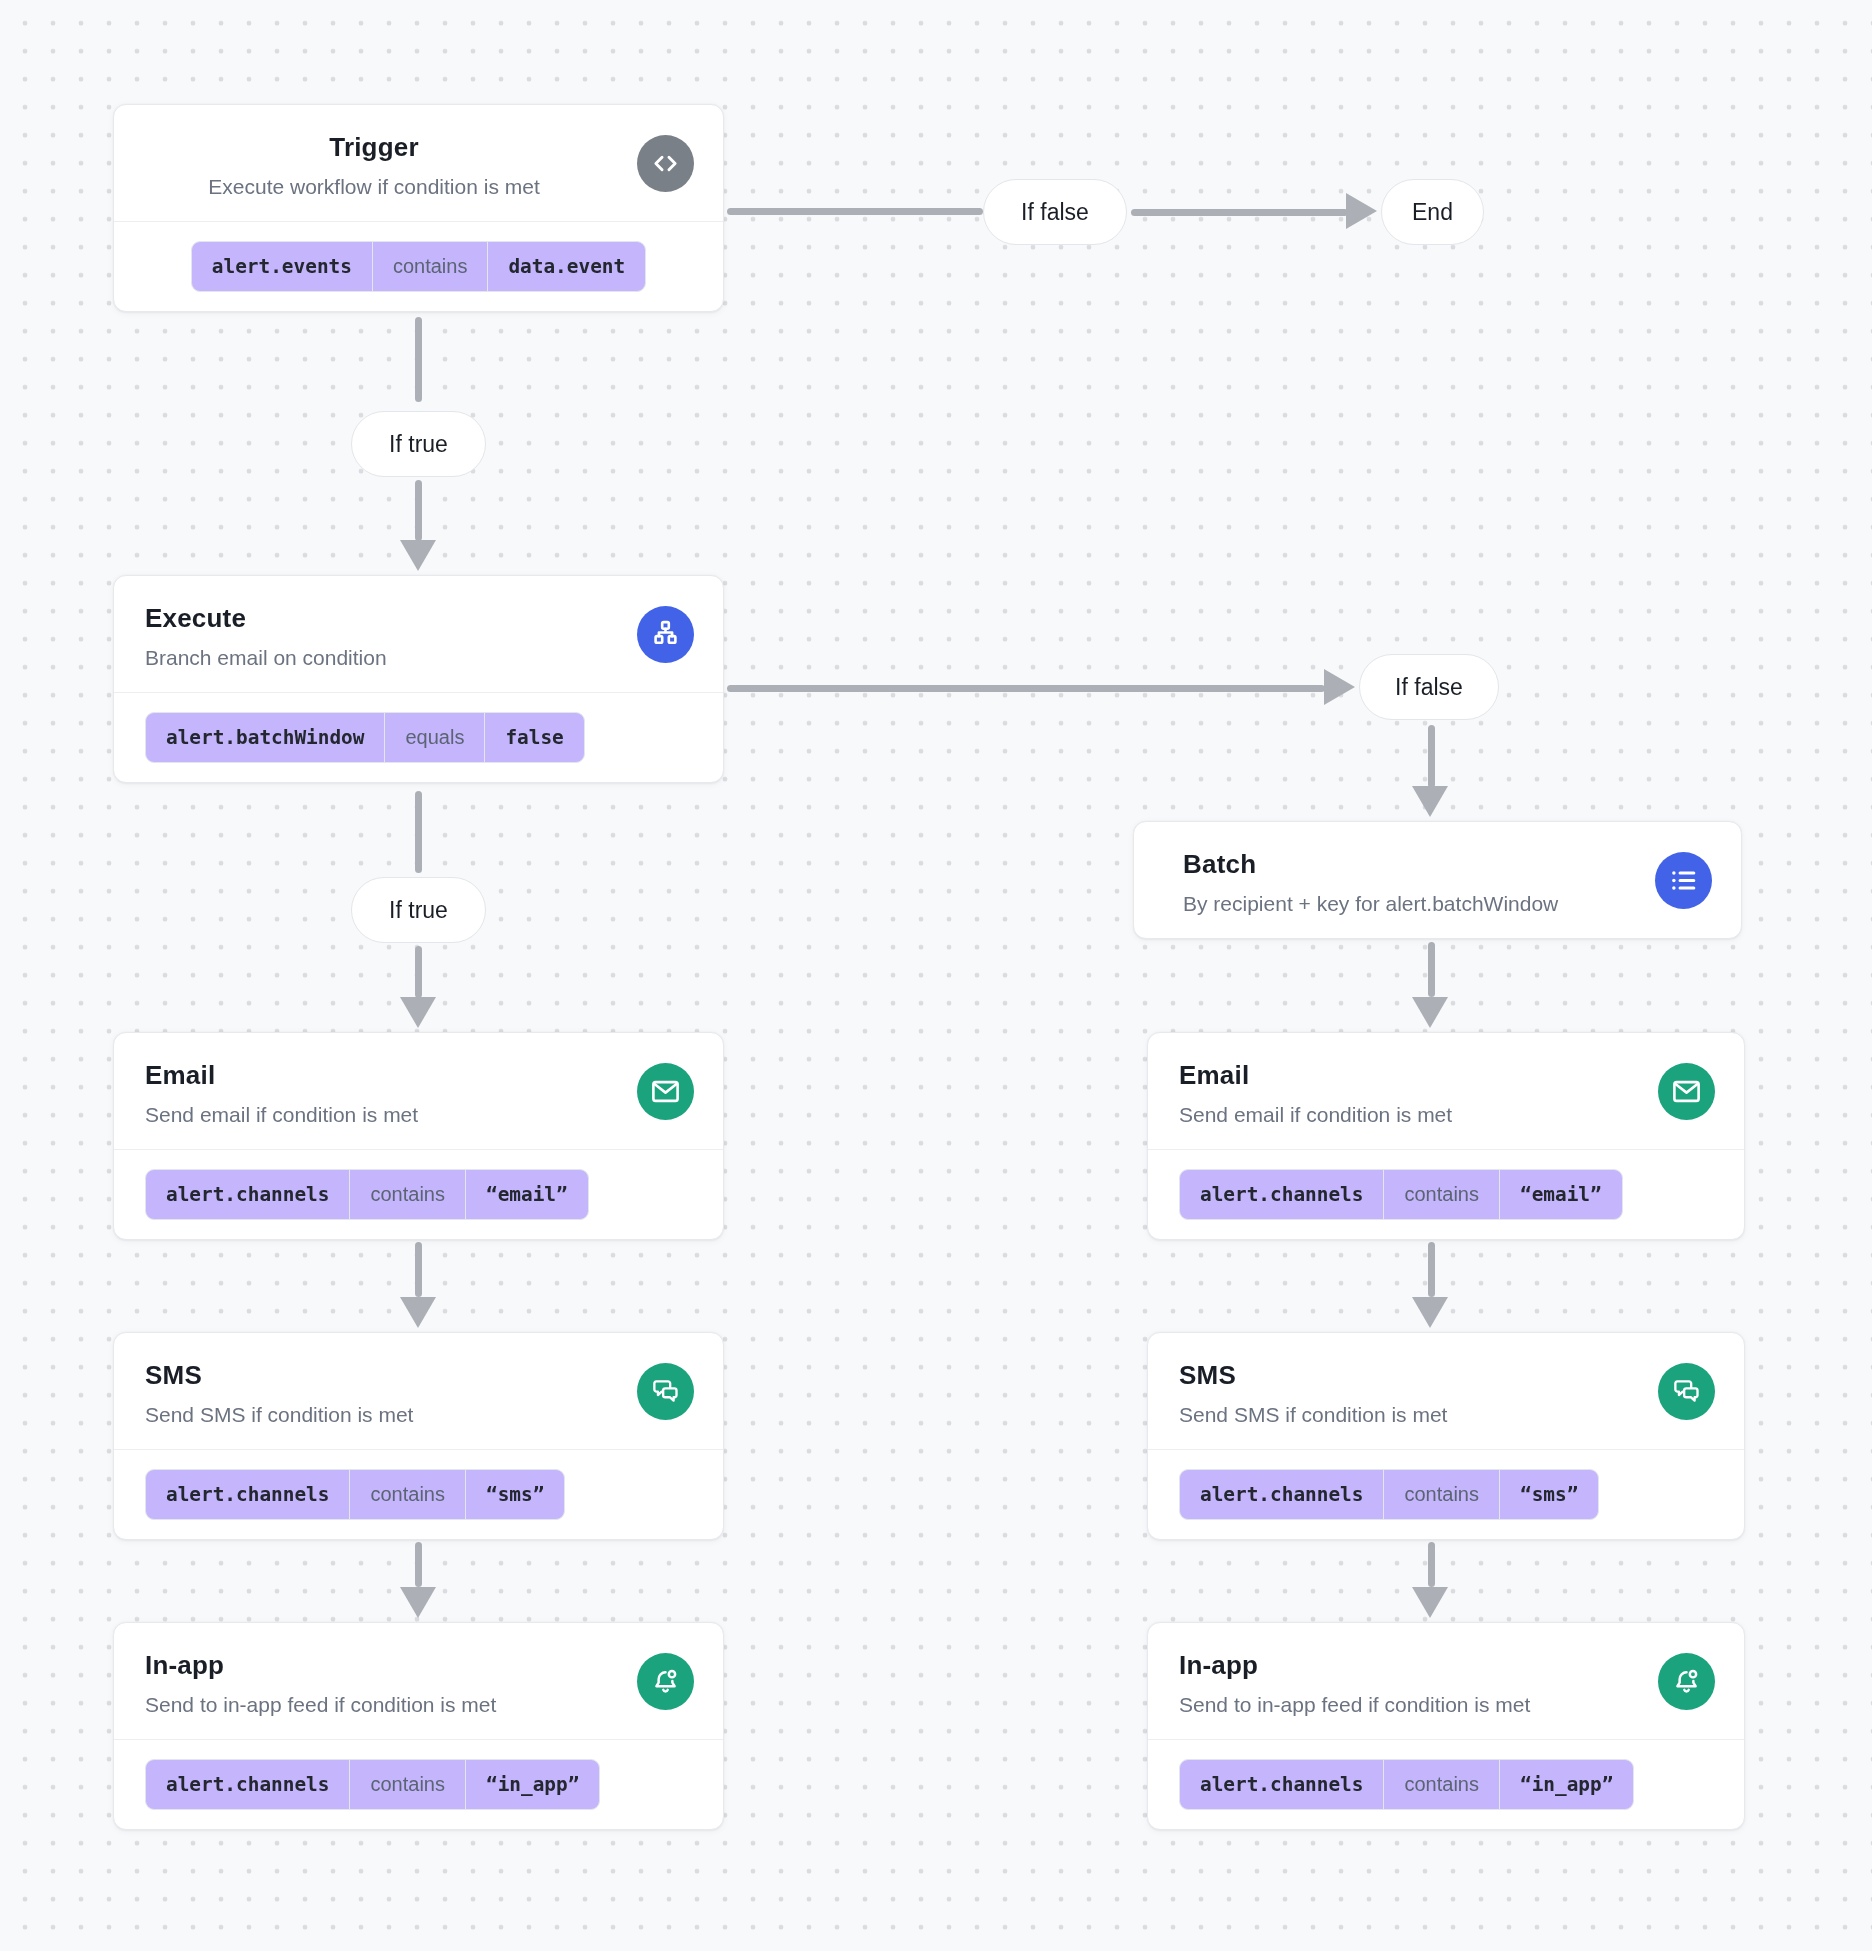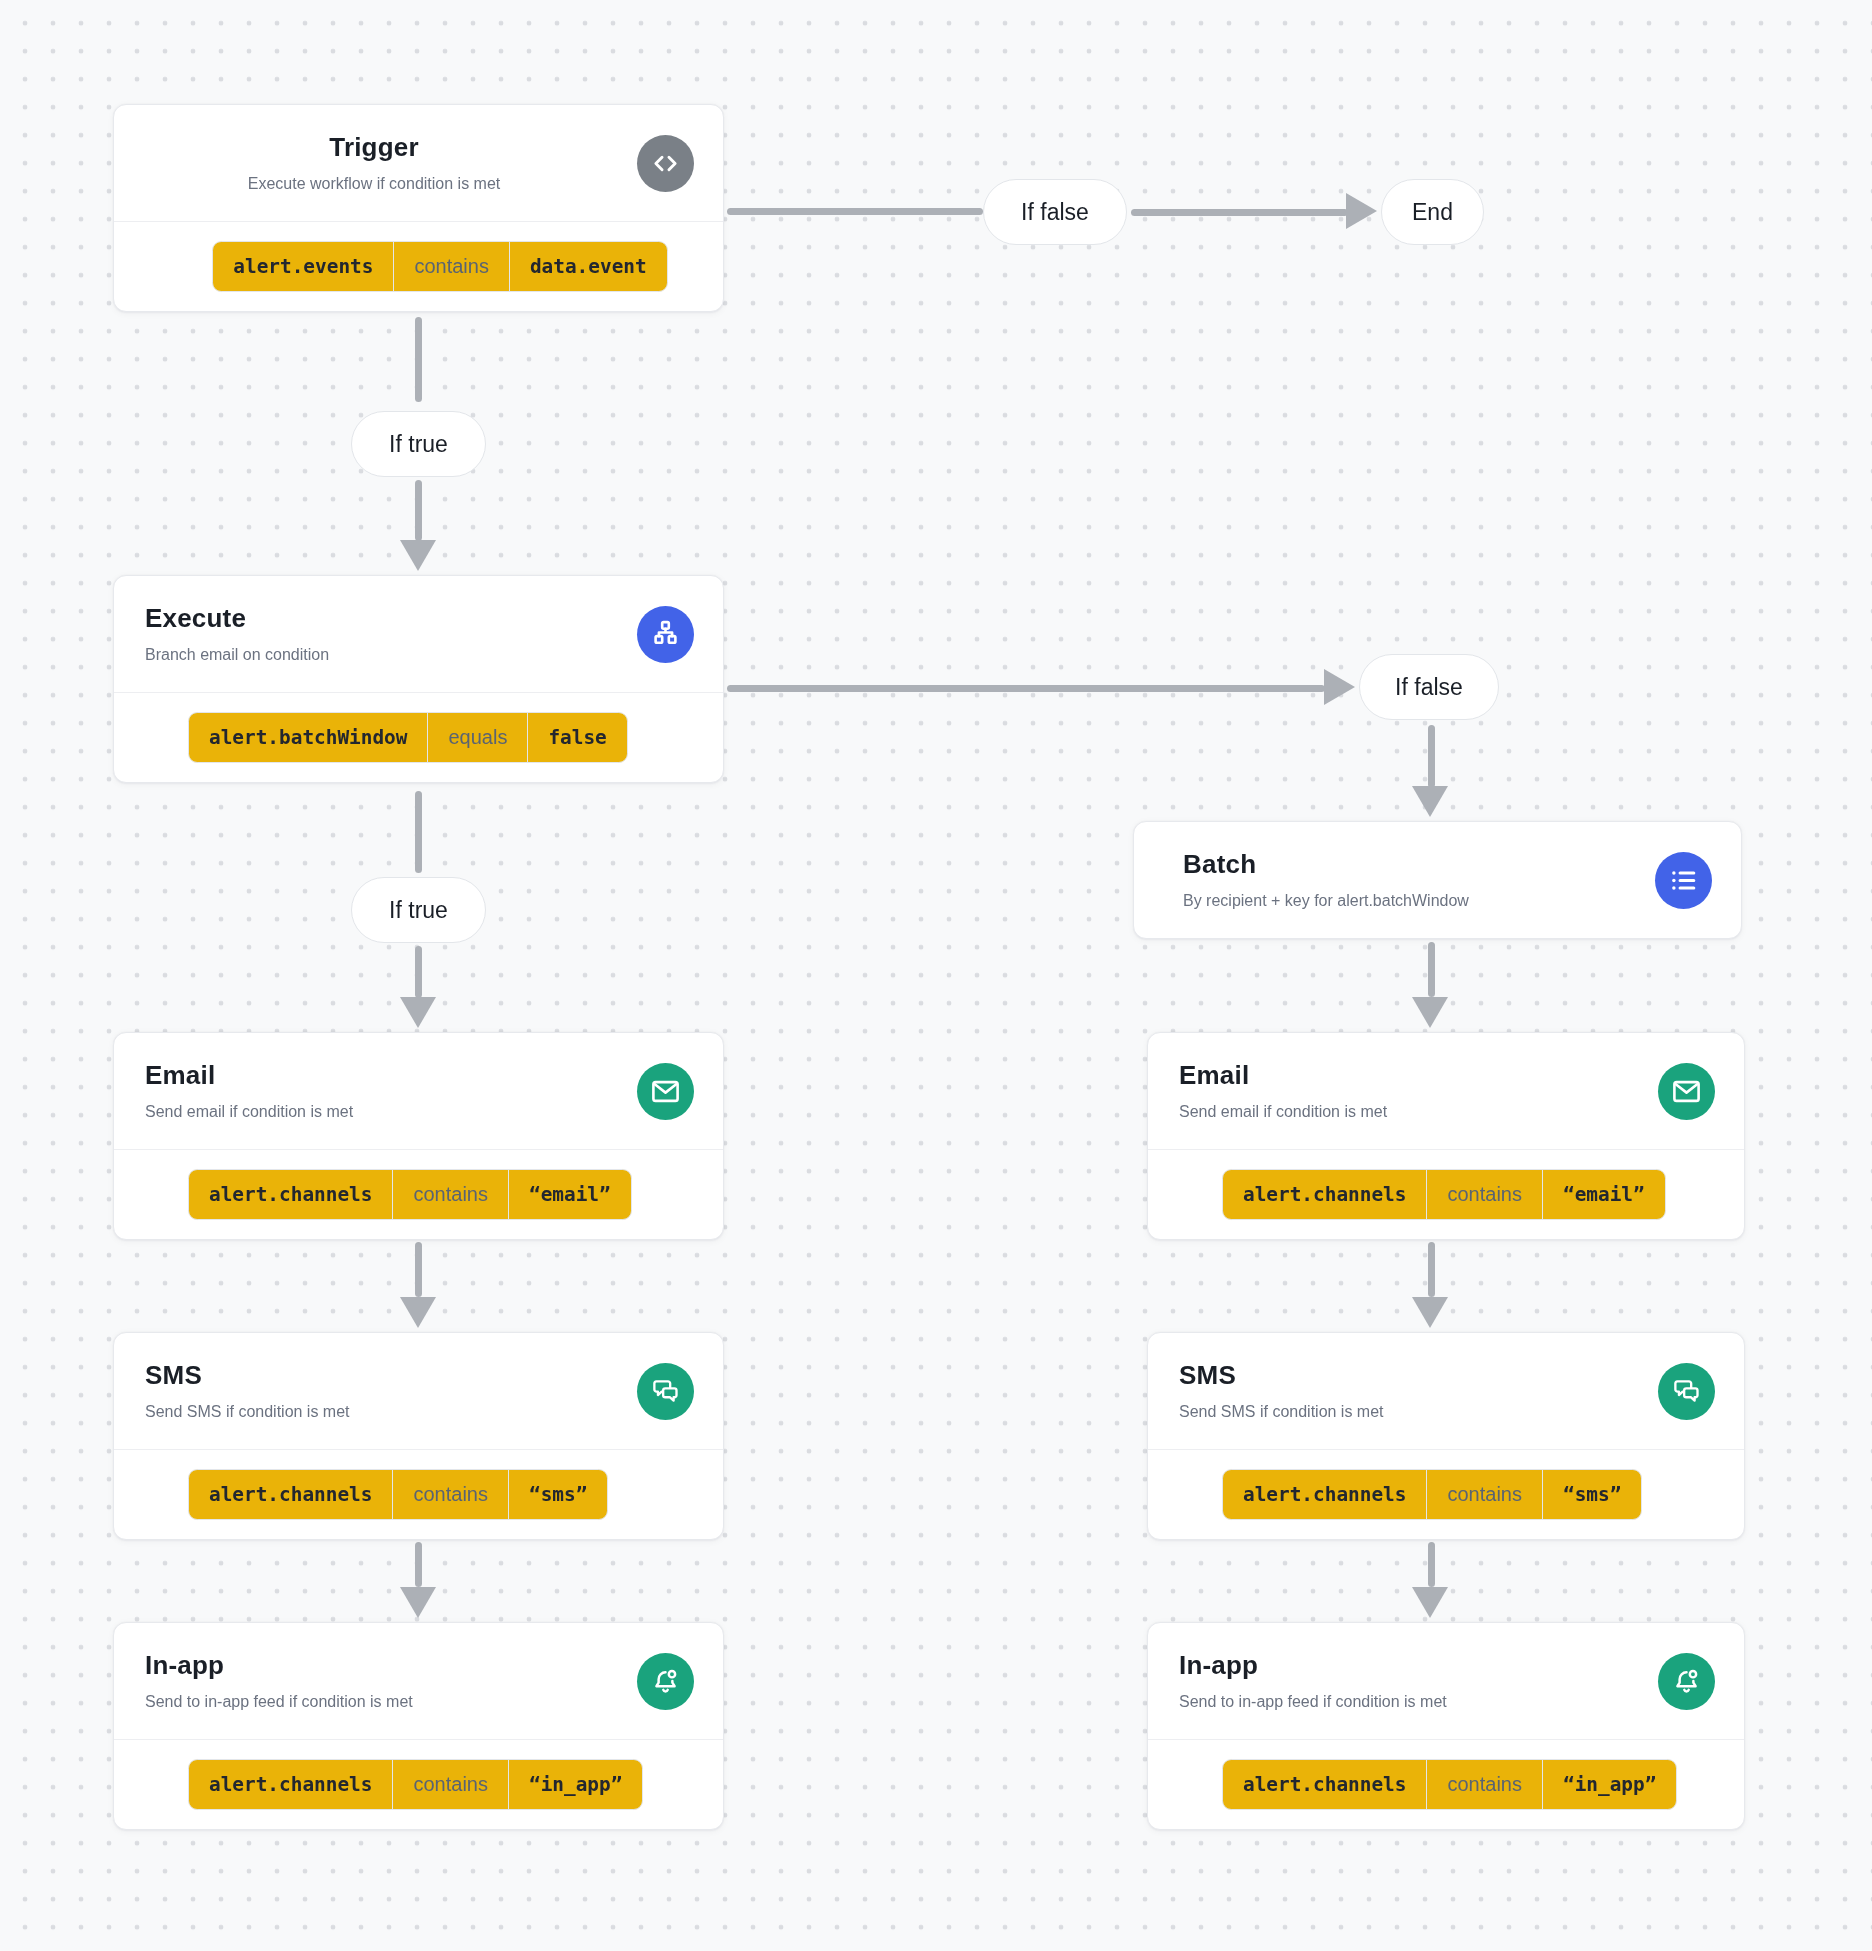--- a/index.html
+++ b/index.html
@@ -23,36 +23,36 @@
     background: #fff;
     border: 0.9px solid var(--node-border, #E7E9ED);
     border-radius: 13px;
     box-shadow: 0 0.9px 1.8px rgba(16,24,40,.05), 0 1.8px 7.4px rgba(16,24,40,.04);
   }
   .node-header { position: relative; height: 116px; padding: 27px 120px 0 31px; }
   .node-title {
     font-size: 26px; font-weight: 700; letter-spacing: 0.2px;
     color: var(--title, #1A1F27);
   }
-  .node-subtitle { margin-top: 12px; font-size: 16px; color: var(--subtitle, #6B7280); }
+  .node-subtitle { margin-top: 12px; font-size: 21px; color: var(--subtitle, #6B7280); }
   .icon-circle {
     position: absolute; top: 29.5px; right: 29.5px;
     width: 57px; height: 57px; border-radius: 50%;
     display: flex; align-items: center; justify-content: center;
   }
   .icon-circle.gray  { background: var(--gray-icon, #7A8087); }
   .icon-circle.blue  { background: var(--blue-icon, #4263E8); }
   .icon-circle.green { background: var(--green-icon, #1AA37D); }
   .icon-circle svg { display: block; }
 
   .node-cond { border-top: 0.9px solid var(--divider, #EDEEF1); padding: 18.5px 31px 19.4px 31px; }
   .cond-pill {
     display: inline-flex; align-items: stretch;
     border: 1.4px solid var(--pill-border, #E3E6EA);
-    border-radius: 9.2px; background: #eab308; overflow: hidden; margin-left: 43px;
+    border-radius: 9.2px; background: #c4b5fd; overflow: hidden;
   }
   .cond-seg { padding: 13px 20px; display: flex; align-items: center; }
   .cond-seg + .cond-seg { border-left: 1.4px solid var(--pill-border, #E3E6EA); }
   .cond-code { font-family: "DejaVu Sans Mono", monospace; font-size: 19.4px; font-weight: 600; color: var(--code-text, #23272F); }
   .cond-op   { font-size: 20px; color: var(--op-text, #5A6472); }
 
   
   .edge-pill, .end-pill {
     position: absolute; background: #fff;
     border: 1.4px solid var(--pill-border, #E3E6EA);

